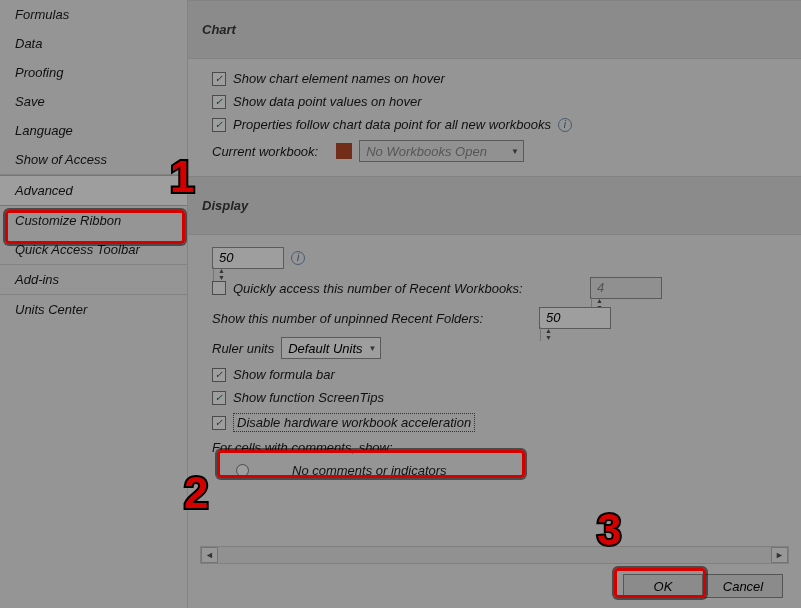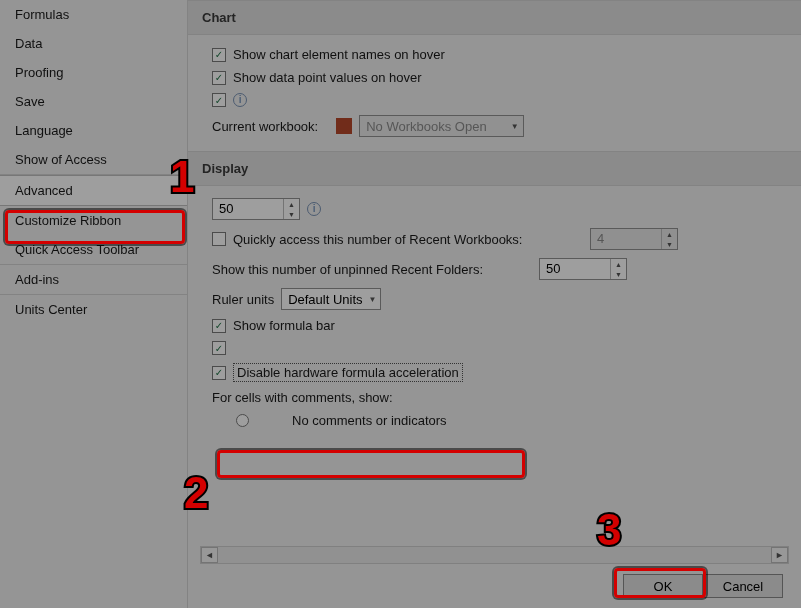--- a/index.html
+++ b/index.html
@@ -1,39 +1,39 @@
 <!DOCTYPE html>
 <html><head>
 <meta charset="utf-8">
 <style>
   * { box-sizing: border-box; margin: 0; padding: 0; font-family: "Segoe UI", Tahoma, sans-serif; font-size: 13px; }
   body { width: 801px; height: 608px; overflow: hidden; background: #e5e5e5; position:relative;}
   
   .dim { position:absolute; inset:0; background:rgba(0,0,0,0.38); pointer-events:none; z-index:50;}
-  .frame { position:absolute; inset:0; background:#4c1d95; display:flex; flex-direction:column;}
+  .frame { position:absolute; inset:0; background:#4c1d95; display:flex; flex-direction:column;font-style:italic;}
   .body { flex:1; display:flex; overflow:hidden; }
   
   .sidebar { width:188px; padding:0; border-right:1px solid #d4d4d4; background:#f0f0f0; }
   .side-item { padding:7px 10px 7px 15px; color:#1a1a1a; cursor:default;}
   .side-item.sep { border-bottom:1px solid #d4d4d4; }
   .side-item.active { background:#ffffff; border:1px solid #c0c0c0; border-left:none; border-right:none; }
   
   .main { flex:1; overflow:auto; padding:0; background:#f0f0f0; position:relative;}
-  .section-head { background:#e1e1e1; color:#3b3b3b; font-weight:600; padding:9px 14px; border-top:1px solid #d4d4d4; border-bottom:1px solid #d4d4d4;}
+  .section-head { background:#e1e1e1; color:#3b3b3b; font-weight:600; padding:21px 14px; border-top:1px solid #d4d4d4; border-bottom:1px solid #d4d4d4;}
   .section { padding:8px 14px 10px 24px;}
   .row { display:flex; align-items:center; gap:7px; padding:4px 0;}
   .row.sub { padding-left:24px;gap:43px;}
   .chk { width:14px; height:14px; border:1px solid #7a7a7a; background:#fff; display:inline-flex; align-items:center; justify-content:center; font-size:10px; color:#207245;}
   .chk.off { color:transparent;}
   .chk.dis { background:#e4e4e4; border-color:#b4b4b4; color:transparent;}
   .radio { width:13px; height:13px; border:1px solid #7a7a7a; border-radius:50%; background:#fff; display:inline-block;}
   .lbl { color:#1a1a1a;}
   .lbl.dis { color:#8c8c8c;}
   .info { display:inline-block; width:14px; height:14px; border:1px solid #7a93b5; border-radius:50%; color:#3a6aa5; font-size:10px; text-align:center; line-height:12px;}
-  .spinner { display:inline-flex; border:1px solid #919191; background:#fff; height:22px;}
+  .spinner { display:inline-flex; border:1px solid #919191; background:#fff; height:22px;flex-direction:column;}
   .spinner .val { width:70px; padding:2px 6px;}
   .spinner .arrows { width:16px; border-left:1px solid #bcbcbc; display:flex; flex-direction:column;}
   .spinner .arrows span { flex:1; display:flex; align-items:center; justify-content:center; font-size:7px; color:#555;}
   .spinner.dis { background:#e8e8e8; color:#8c8c8c;}
   .combo { display:inline-flex; align-items:center; border:1px solid #919191; background:#fff; height:22px; padding:0 4px 0 6px; gap:6px;}
   .combo .arr{ font-size:8px; color:#555;}
   .combo.dis { background:#eaeaea; color:#8c8c8c;gap:24px;}
   .exicon { width:16px;height:16px;background:#b7472a;display:inline-block;}
   
   .footer { position:absolute; bottom:10px; right:18px; display:flex; gap:0;}
@@ -72,20 +72,21 @@
       <div class="row">
         <span class="chk">✓</span>
         <span class="lbl">Show chart element names on hover</span>
       </div>
       <div class="row">
         <span class="chk">✓</span>
         <span class="lbl">Show data point values on hover</span>
       </div>
       <div class="row">
         <span class="chk">✓</span>
+        <span class="lbl">Properties follow chart data point for all new workbooks</span>
         <span class="info">i</span>
       </div>
       <div class="row">
         <span class="lbl">Current workbook:</span>
         <span style="width:4px"></span>
         <span class="exicon"></span>
         <span class="combo dis">
           <span>No Workbooks Open</span>
           <span class="arr">▼</span>
         </span>
@@ -131,24 +132,25 @@
           <span>Default Units</span>
           <span class="arr">▼</span>
         </span>
       </div>
       <div class="row">
         <span class="chk">✓</span>
         <span class="lbl">Show formula bar</span>
       </div>
       <div class="row">
         <span class="chk">✓</span>
+        <span class="lbl">Show function ScreenTips</span>
       </div>
       <div class="row">
         <span class="chk">✓</span>
-        <span class="lbl" style="border:1px dotted #555;padding:1px 3px">Disable hardware formula acceleration</span>
+        <span class="lbl" style="border:1px dotted #555;padding:1px 3px">Disable hardware workbook acceleration</span>
       </div>
       <div class="row">
         <span class="lbl">For cells with comments, show:</span>
       </div>
       <div class="row sub">
         <span class="radio"></span>
         <span class="lbl">No comments or indicators</span>
       </div>
     </div>
   </div>

